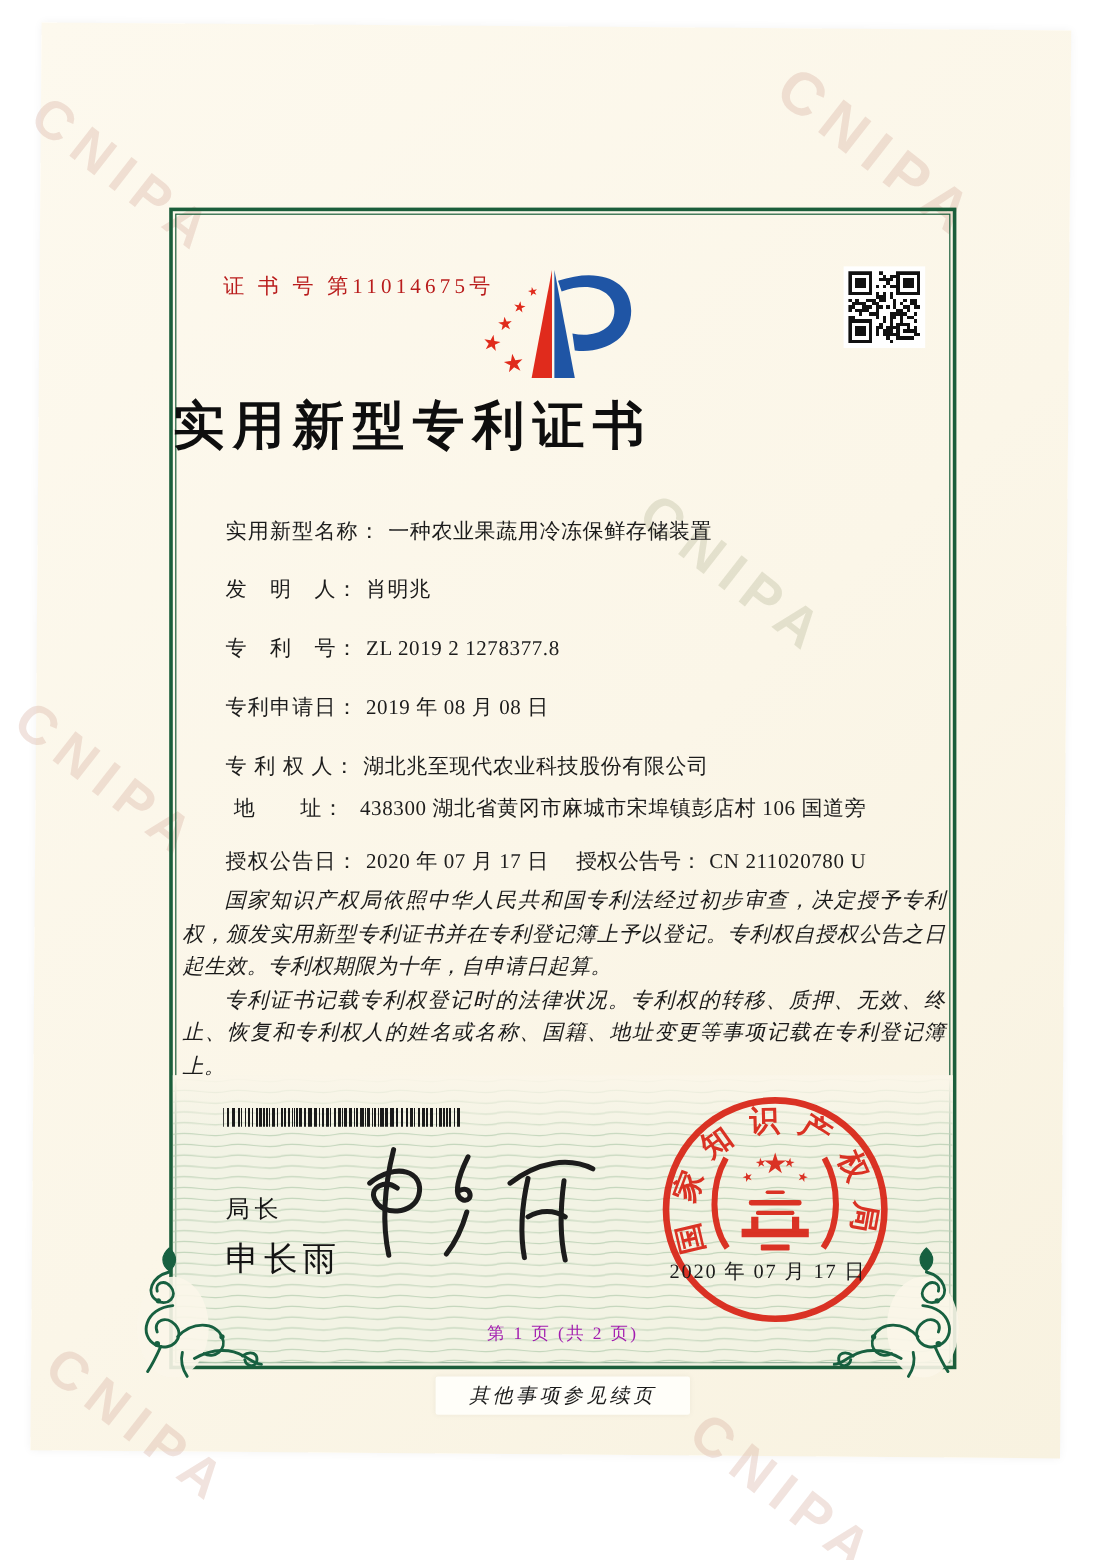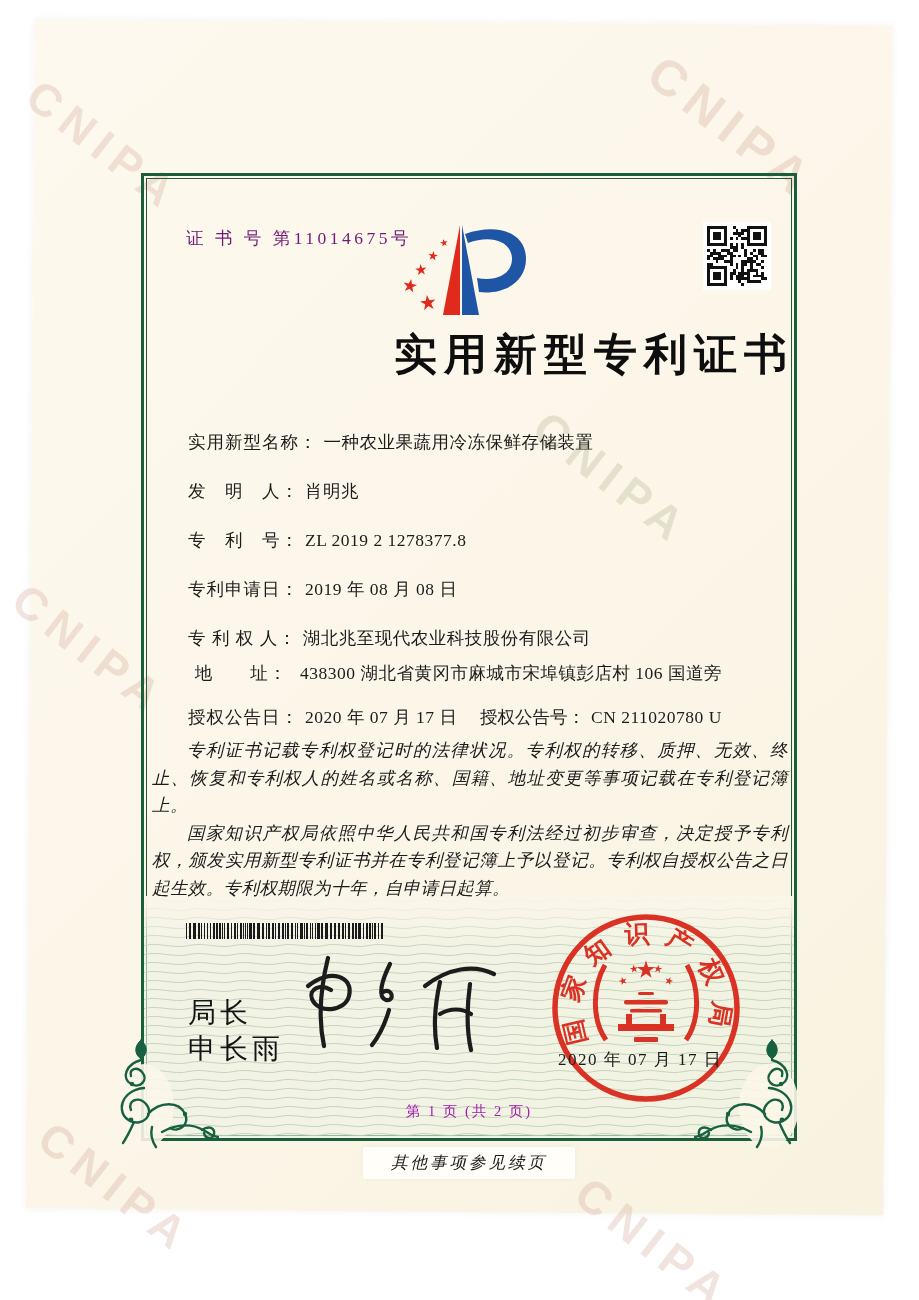--- a/index.html
+++ b/index.html
@@ -31,46 +31,46 @@
   .frame{
     position:absolute;left:141px;top:173px;width:650px;height:962px;
     border:3px solid #1b5e3b;z-index:2;
   }
   .frame-inner{position:absolute;inset:2px;border:1px solid #1b5e3b;}
   
   .guilloche{position:absolute;left:144px;top:896px;width:650px;height:242px;z-index:2;}
   .gfade{position:absolute;left:144px;top:896px;width:650px;height:52px;z-index:2;
     background:linear-gradient(#fbf6e9,rgba(251,246,233,0));}
   
-  .cert-no{position:absolute;left:186px;top:226px;font-size:17.5px;letter-spacing:3.5px;color:#701a75;z-index:3;}
+  .cert-no{position:absolute;left:186px;top:226px;font-size:17.5px;letter-spacing:3.5px;color:#b91c1c;z-index:3;}
   .logo{position:absolute;left:398px;top:219px;width:140px;height:103px;z-index:3;}
   .qr{position:absolute;left:703px;top:222px;width:68px;height:68px;background:#ffffff;padding:4px;box-sizing:border-box;z-index:3;}
   .qr svg{width:100%;height:100%;shape-rendering:crispEdges;display:block;}
   .title{
-    position:absolute;left:144px;top:326px;width:650px;text-align:right;
+    position:absolute;left:144px;top:326px;width:650px;text-align:left;
     font-size:43px;font-weight:700;letter-spacing:7px;color:#0e0e0e;z-index:3;margin:0;
   }
   
   .row{position:absolute;left:188px;font-size:17.5px;color:#1c1c1c;z-index:3;white-space:nowrap;}
   .row .lab{display:inline-block;min-width:106px;letter-spacing:1px;}
   .row .val{margin-left:6px;letter-spacing:.5px;}
   .r1{top:430px;} .r2{top:479px;} .r3{top:528px;text-align:right;} .r4{top:577px;}
   .r5{top:626px;} .r6{top:661px;text-align:center;} .r7{top:705px;font-family:Liberation Serif, serif;} .r7b{top:705px;left:480px;}
   
   .paras{position:absolute;left:152px;top:737px;width:636px;z-index:3;}
   .paras p{
     margin:0;text-indent:2em;font-size:17.5px;line-height:27.6px;
     text-align:justify;color:#1b1b1b;font-style:italic;letter-spacing:.4px;
   }
   
   .barcode{position:absolute;left:186px;top:923px;width:202px;height:16px;z-index:3;}
   .barcode svg{width:100%;height:100%;display:block;shape-rendering:crispEdges;}
   
   .sig-title{position:absolute;left:188px;top:994px;font-family:"Liberation Sans","DejaVu Sans",sans-serif;
-    font-size:28px;letter-spacing:4px;color:#141414;z-index:3;}
+    font-size:20px;letter-spacing:4px;color:#141414;z-index:3;}
   .sig-name{position:absolute;left:188px;top:1030px;font-family:"Liberation Sans","DejaVu Sans",sans-serif;
     font-size:28px;letter-spacing:4px;color:#141414;z-index:3;}
   .signature{position:absolute;left:290px;top:942px;width:220px;height:130px;z-index:4;}
   .seal{position:absolute;left:548px;top:910px;width:196px;height:196px;z-index:3;opacity:.95;}
   .seal-date{position:absolute;left:547px;top:1048px;width:186px;text-align:center;
     font-size:17px;letter-spacing:1.5px;color:#1a1a1a;z-index:4;}
   
   .page-info{position:absolute;left:144px;top:1102px;width:650px;text-align:center;
     font-size:14.5px;letter-spacing:2px;color:#a21caf;z-index:3;}
   .note-wrap{position:absolute;left:144px;top:1147px;width:650px;text-align:center;z-index:3;}
@@ -388,22 +388,22 @@
     <span class="lab">地　　址：</span><span class="val">438300 湖北省黄冈市麻城市宋埠镇彭店村 106 国道旁</span>
   </div>
   <div class="row r7">
     <span class="lab">授权公告日：</span><span class="val">2020 年 07 月 17 日</span>
   </div>
   <div class="row r7b">
     <span>授权公告号：</span><span class="val">CN 211020780 U</span>
   </div>
 
   <div class="paras">
+    <p>国家知识产权局依照中华人民共和国专利法经过初步审查，决定授予专利权，颁发实用新型专利证书并在专利登记簿上予以登记。专利权自授权公告之日起生效。专利权期限为十年，自申请日起算。</p>
     <p>专利证书记载专利权登记时的法律状况。专利权的转移、质押、无效、终止、恢复和专利权人的姓名或名称、国籍、地址变更等事项记载在专利登记簿上。</p>
-    <p>国家知识产权局依照中华人民共和国专利法经过初步审查，决定授予专利权，颁发实用新型专利证书并在专利登记簿上予以登记。专利权自授权公告之日起生效。专利权期限为十年，自申请日起算。</p>
   </div>
 
   <div class="barcode">
     <svg viewBox="0 0 202 16" preserveAspectRatio="none">
         <g fill="#1a1a1a">
           <rect x="0" y="0" width="1" height="16"></rect>
           <rect x="3" y="0" width="2" height="16"></rect>
           <rect x="7" y="0" width="3" height="16"></rect>
           <rect x="12" y="0" width="2" height="16"></rect>
           <rect x="15" y="0" width="1" height="16"></rect>

